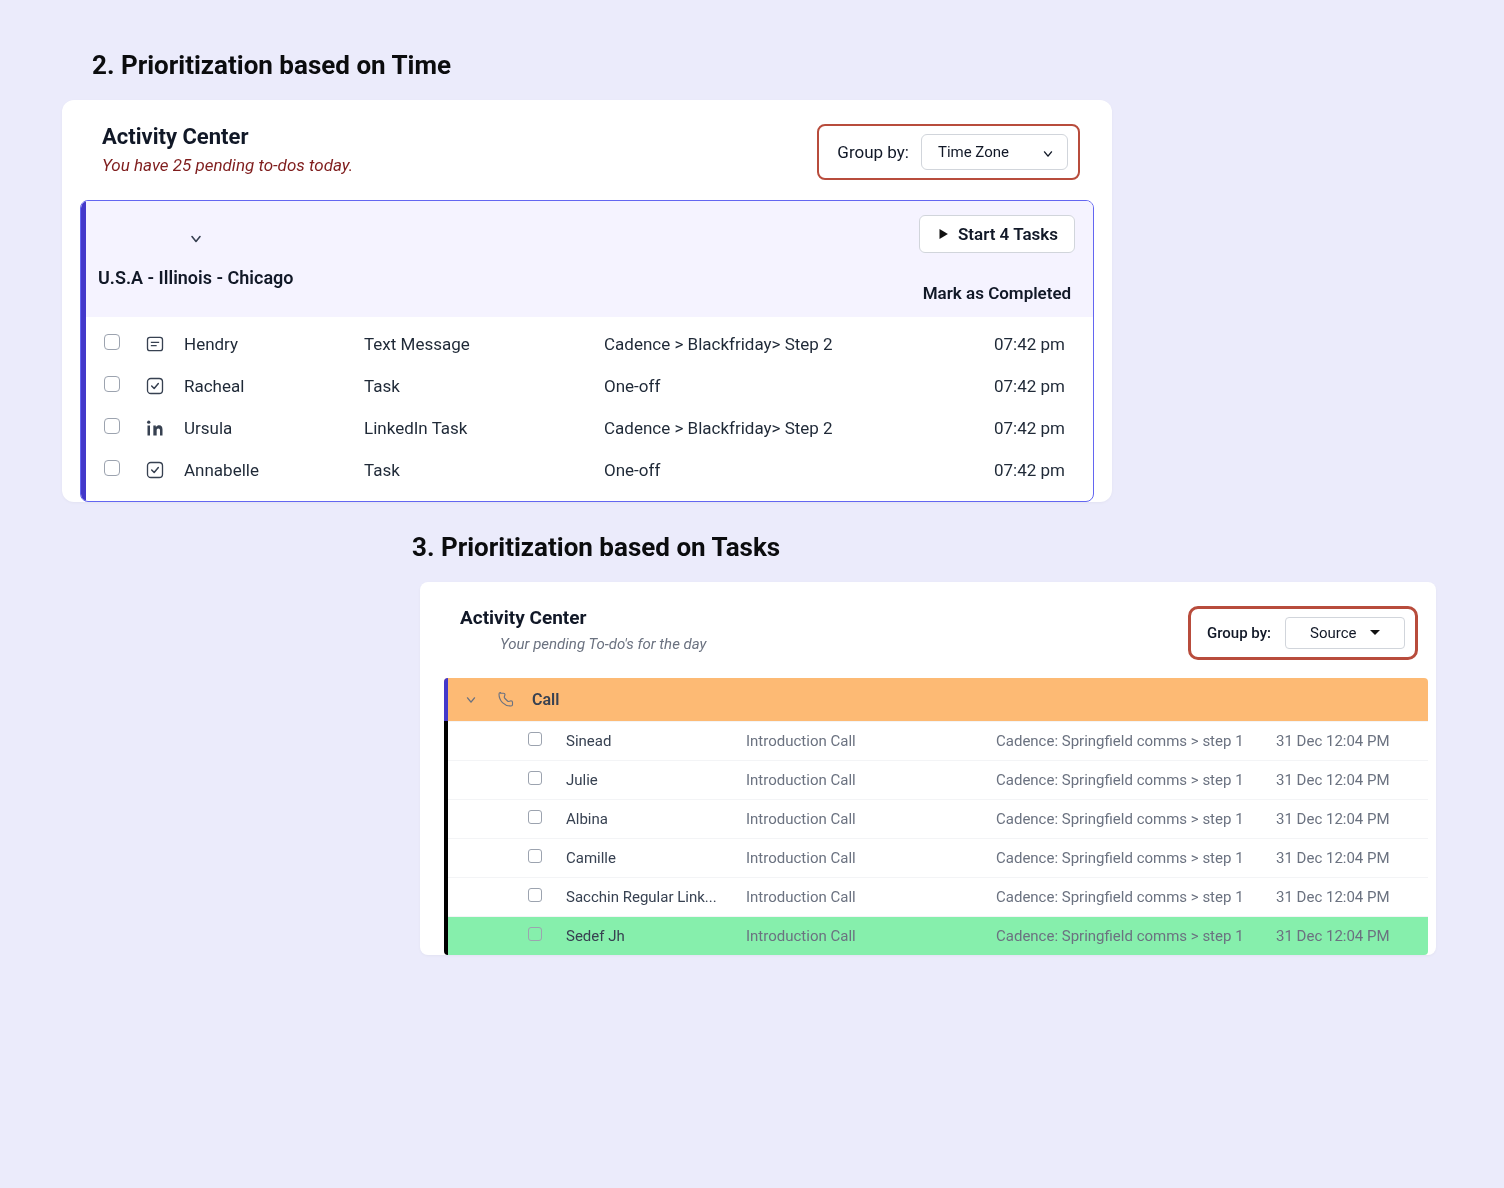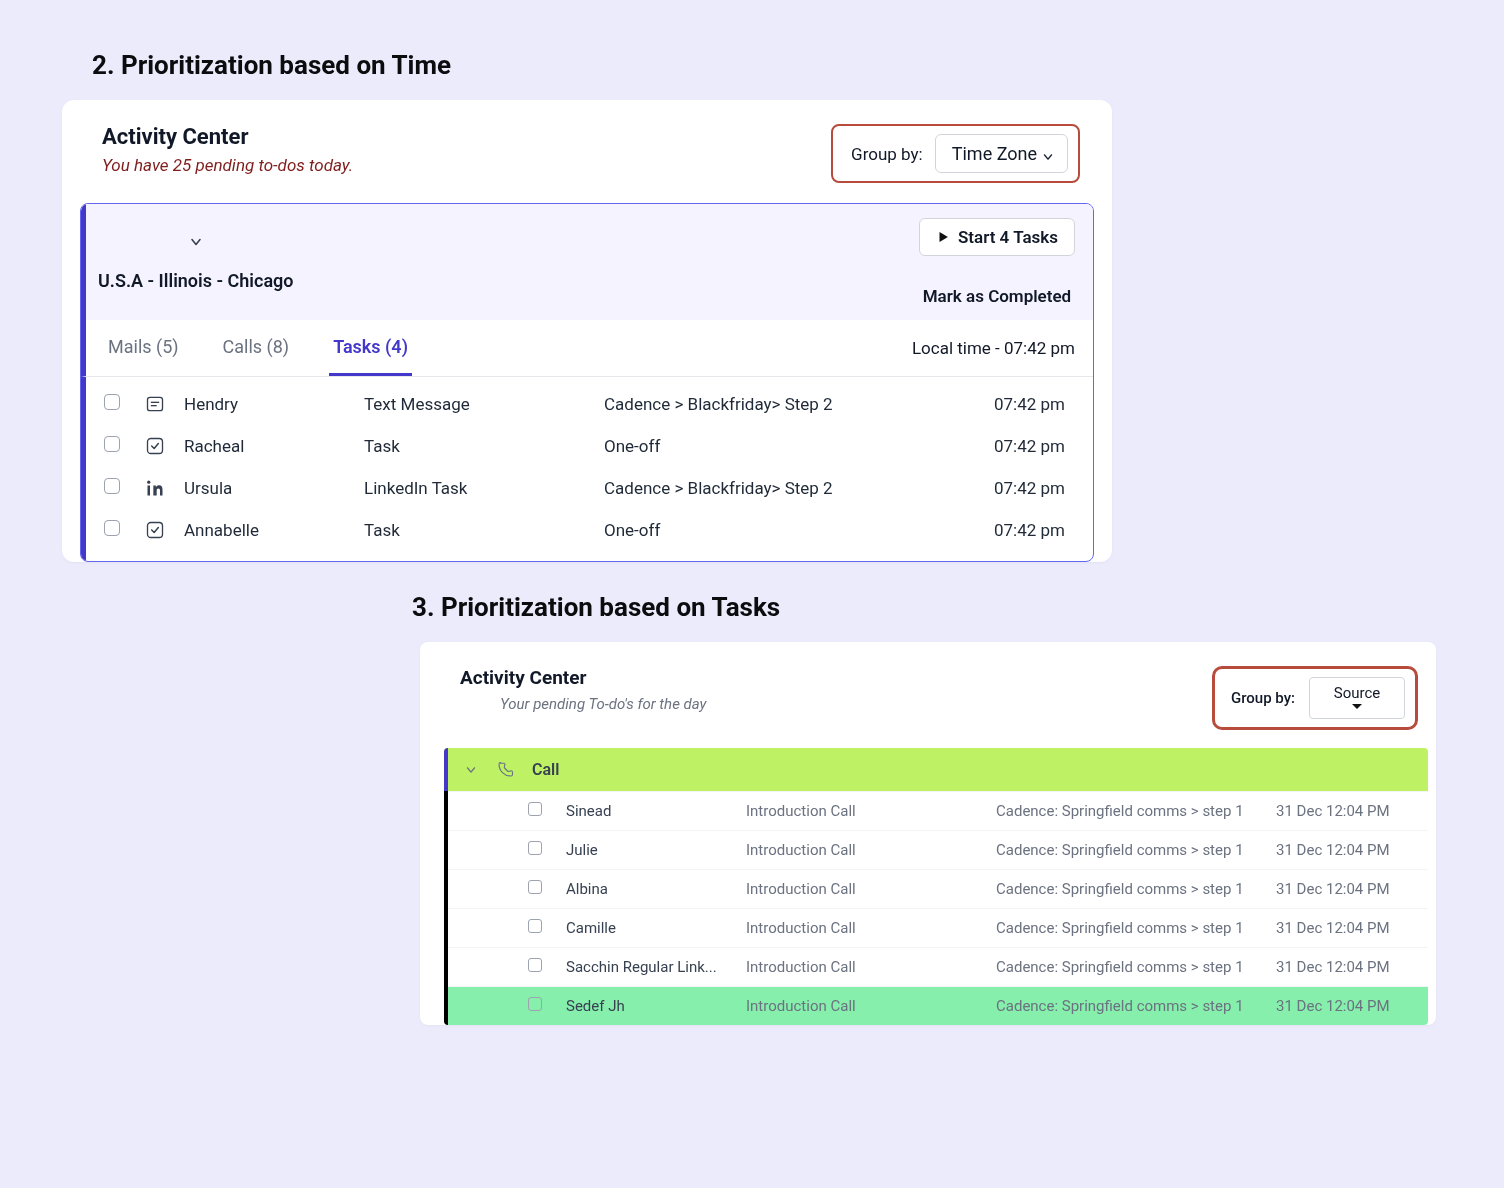--- a/index.html
+++ b/index.html
@@ -55,25 +55,25 @@
     padding: 8px 10px 8px 18px;
     gap: 12px;
   }
   .groupby-label {
     font-size: 17px;
     color: #111827;
   }
   .groupby-select {
     display: flex;
     align-items: flex-end;
-    gap: 4px;
+    gap: 32px;
     border: 1px solid #D1D5DB;
     border-radius: 6px;
     padding: 8px 12px 8px 16px;
-    font-size: 18px;
+    font-size: 15px;
     color: #111827;
     cursor: pointer;
   }
 
   .panel {
     border: 1.5px solid #6366F1;
     border-radius: 8px;
     margin: 0 18px 18px 18px;
     overflow: hidden;
   }
@@ -146,32 +146,32 @@
   .ac2-sub { font-size: 15px; font-style: italic; color:#6B7280;margin-left:40px; }
 
   .groupby-box2 {
     display:flex; align-items:center;
     border: 3px solid #B84C3C; border-radius: 10px;
     padding: 8px 10px 8px 16px; gap:14px;
   }
   .gb2-label { font-size: 15px; color:#111827; font-weight:500; }
   .gb2-select {
     display:flex; align-items:center; justify-content: space-between;
-    border: 1px solid #D1D5DB; border-radius:4px; width: 96px;
-    padding: 6px 24px; font-size:15px; color:#111827; cursor:pointer;flex-direction:column;
+    border: 1px solid #D1D5DB; border-radius:4px; width: 120px;
+    padding: 6px 24px; font-size:15px; color:#111827; cursor:pointer;
   }
 
   .panel2 {
     margin: 0 8px 8px 24px;
     border-radius: 4px;
     overflow: hidden;
   }
   .panel2-top {
     display:flex; align-items:center; justify-content:space-between;
-    background:#bef264; border-left: 4px solid #4338CA;
+    background:#fdba74; border-left: 4px solid #4338CA;
     padding: 12px 12px 12px 16px;
   }
   .p2-left { display:flex; align-items:center; gap: 18px; font-size:16px; font-weight:600; color:#374151; }
   .p2-actions { display:flex; align-items:center; gap: 18px; }
   .btn2 {
     display:inline-flex; align-items:center; gap:8px;
     background:#fff; border:1px solid #D1D5DB; border-radius:4px;
     padding:6px 12px; font-size:15px; font-weight:600; color:#111827; cursor:pointer;
   }
   .link2 { font-size:15px; font-weight:600; color:#374151; cursor:pointer; }
@@ -233,28 +233,20 @@
             <svg width="14" height="14" viewBox="0 0 20 20">
                 <path d="M5 3l12 7-12 7z" fill="#111"></path>
               </svg>
           </span>
           <span>Start 4 Tasks</span>
         </div>
         <span class="link-action">Mark as Completed</span>
       </div>
     </div>
 
-    <div class="tabs">
-      <div class="tabs-left">
-        <div class="tab">Mails (5)</div>
-        <div class="tab">Calls (8)</div>
-        <div class="tab active">Tasks (4)</div>
-      </div>
-      <div class="local-time">Local time - 07:42 pm</div>
-    </div>
 
     <div class="tablebody">
 
     <div class="row">
           <span><span class="cbox"></span></span>
           <span class="icon-sm">
             <svg width="20" height="20" viewBox="0 0 24 24">
               <rect x="3" y="4" width="18" height="16" rx="3" fill="none" stroke="#374151" stroke-width="1.6"></rect>
               <line x1="7" y1="10" x2="17" y2="10" stroke="#374151" stroke-width="1.6"></line>
               <line x1="7" y1="14" x2="14" y2="14" stroke="#374151" stroke-width="1.6"></line>

